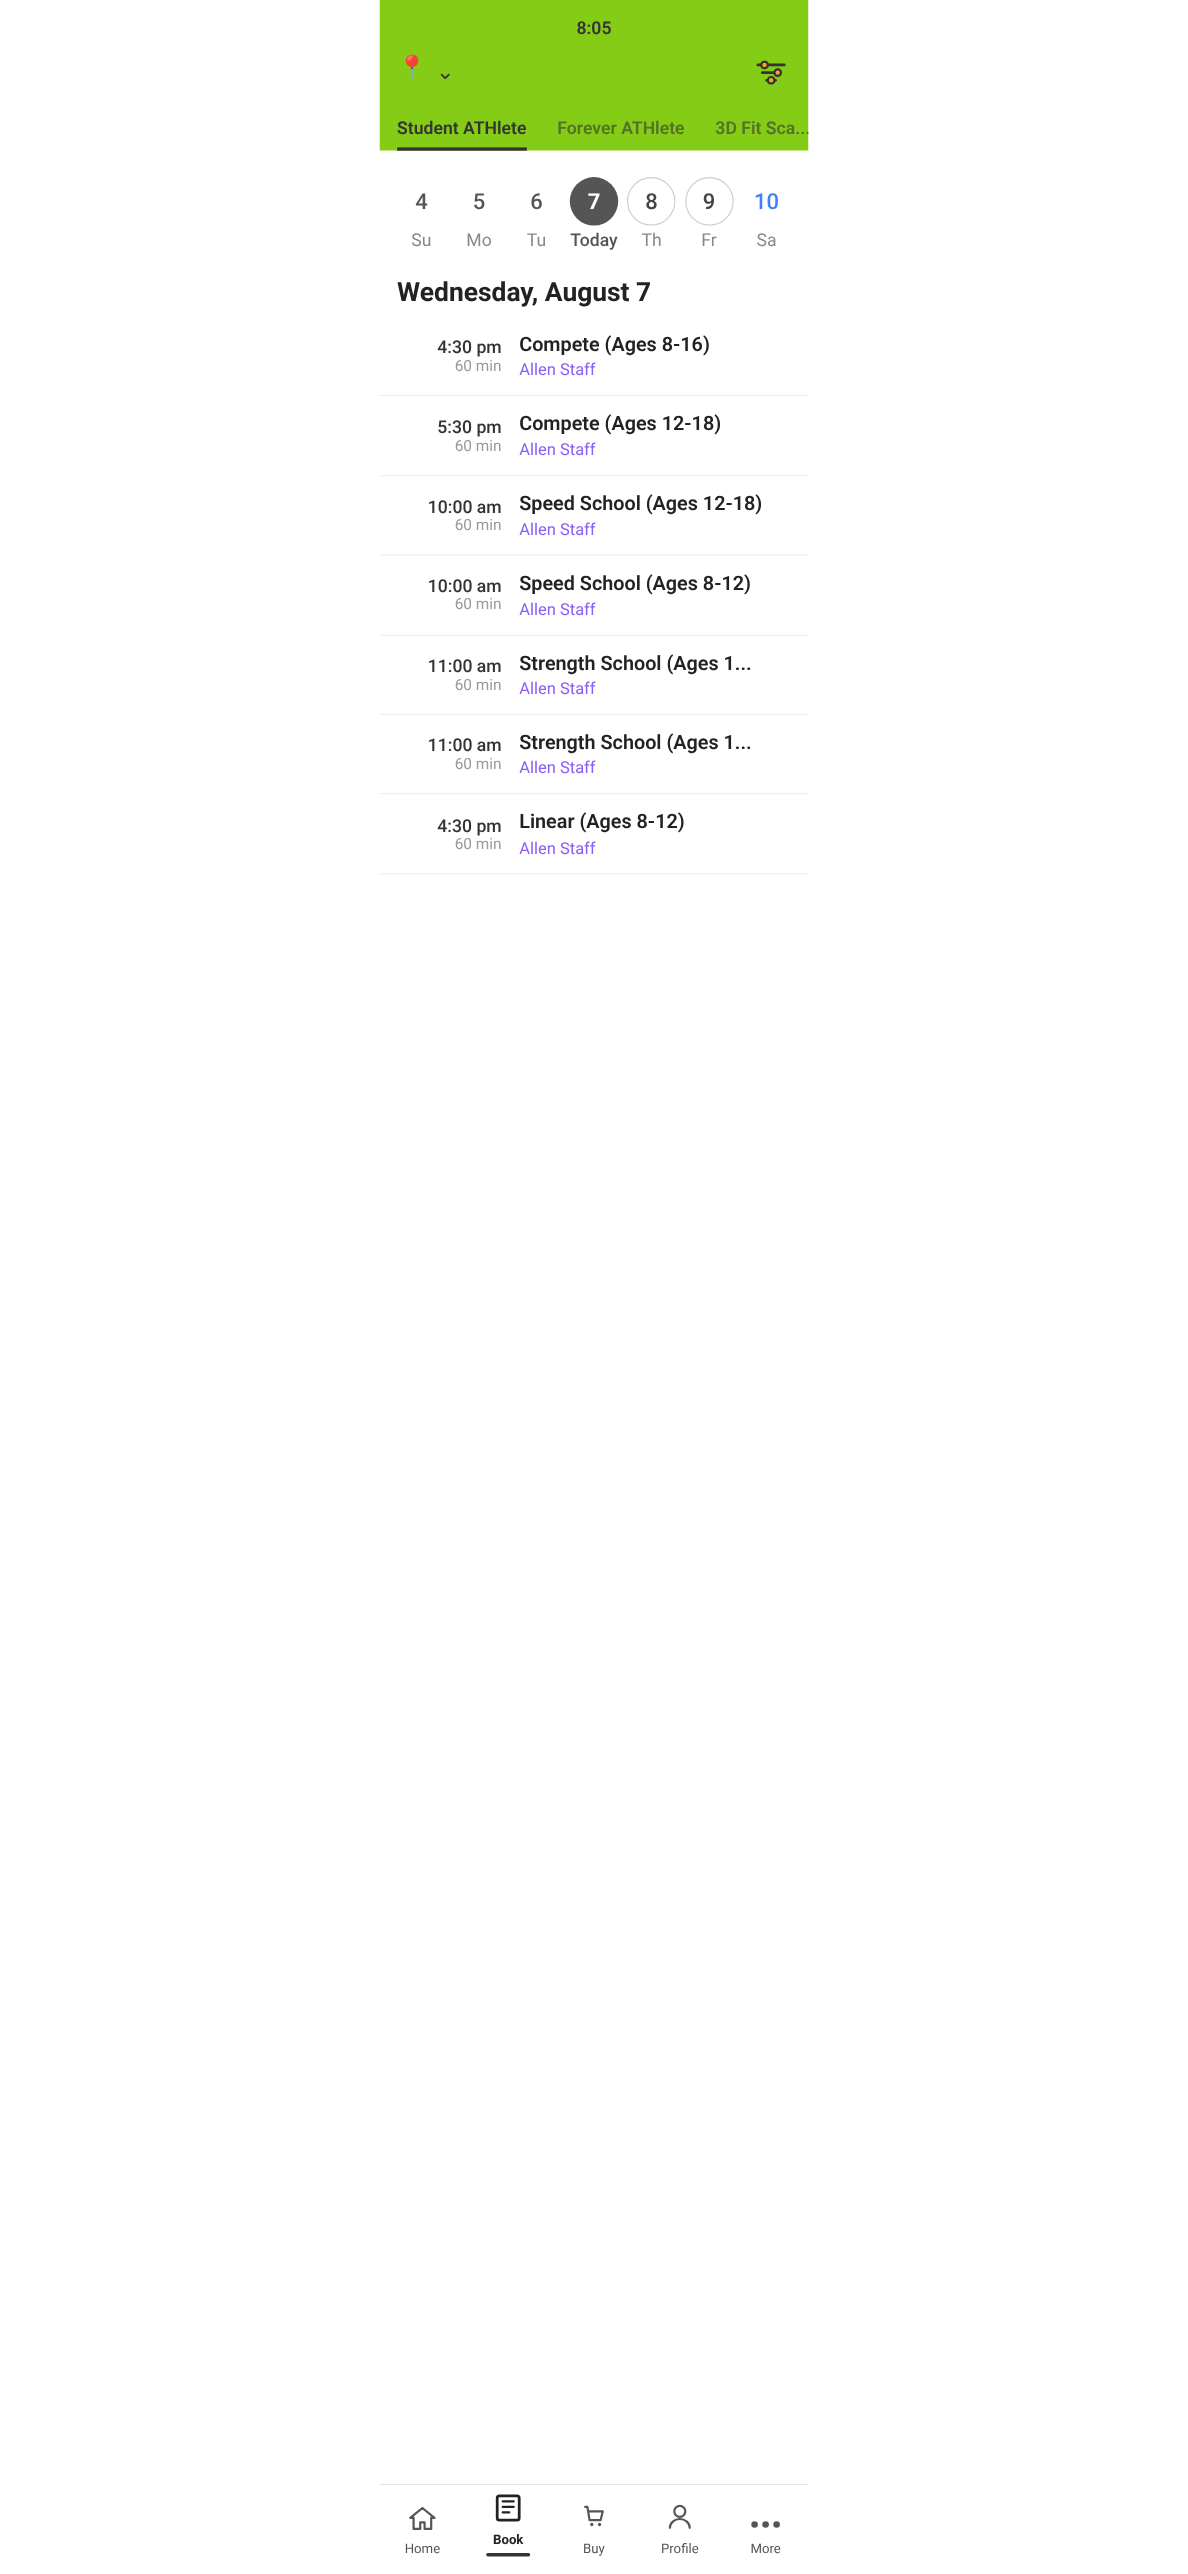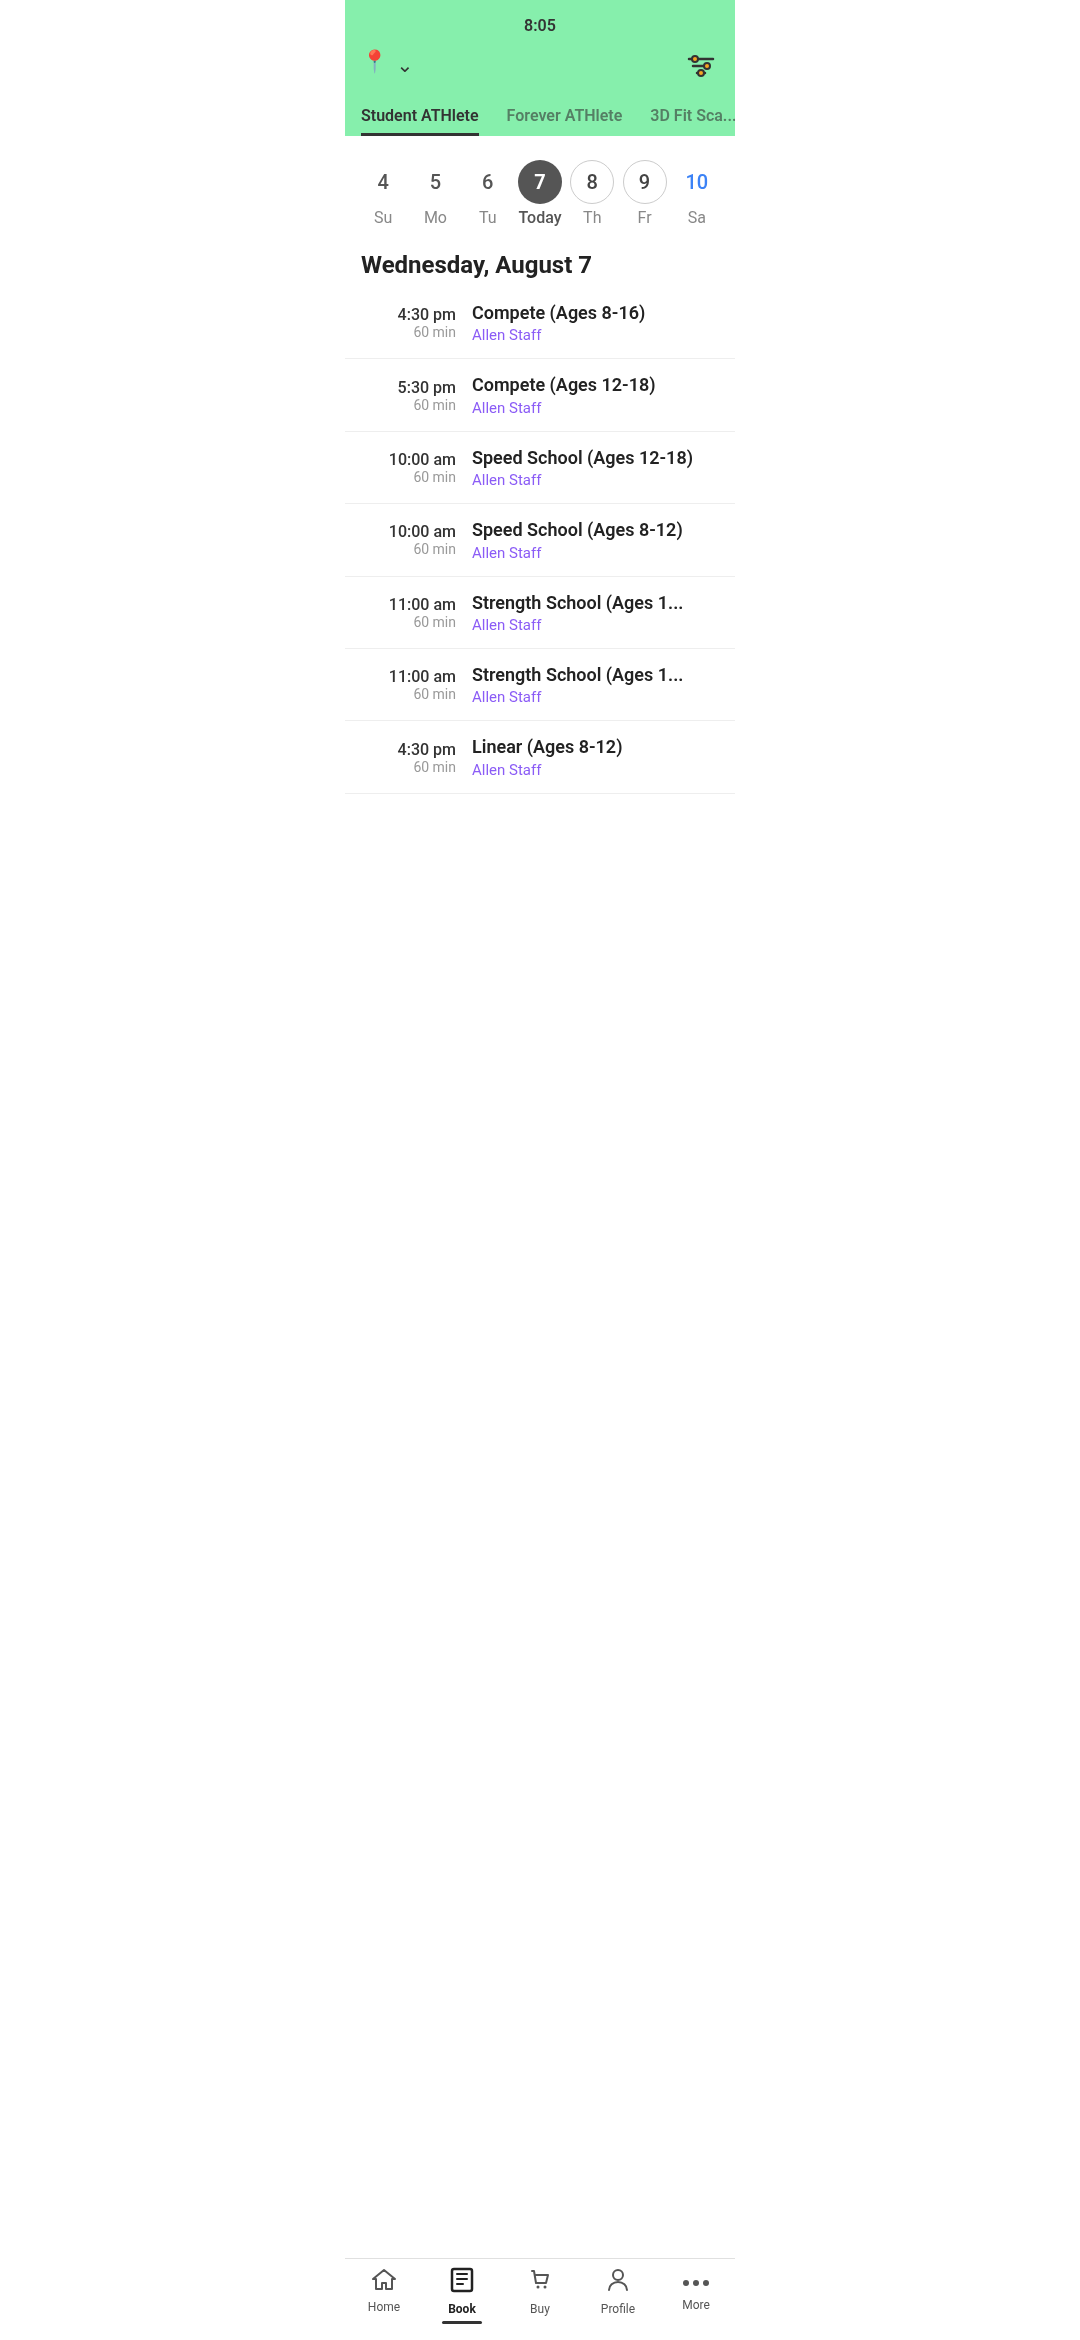--- a/index.html
+++ b/index.html
@@ -10,21 +10,21 @@
       background: #fff;
       width: 390px;
       min-height: 844px;
       margin: 0 auto;
       position: relative;
       overflow-x: hidden;
     }
 
     
     .header {
-      background: #86efac;
+      background: #84cc16;
       padding: 12px 16px 0 16px;
     }
 
     .status-bar {
       text-align: center;
       font-size: 16px;
       font-weight: 600;
       color: #333;
       padding: 4px 0 8px 0;
     }
@@ -215,21 +215,21 @@
     .bottom-nav {
       position: fixed;
       bottom: 0;
       left: 50%;
       transform: translateX(-50%);
       width: 390px;
       background: #fff;
       border-top: 1px solid #e0e0e0;
       display: flex;
       justify-content: space-around;
-      align-items: flex-start;
+      align-items: flex-end;
       padding: 8px 0 16px 0;
     }
 
     .nav-item {
       display: flex;
       flex-direction: column;
       align-items: center;
       gap: 3px;
       cursor: pointer;
       flex: 1;

